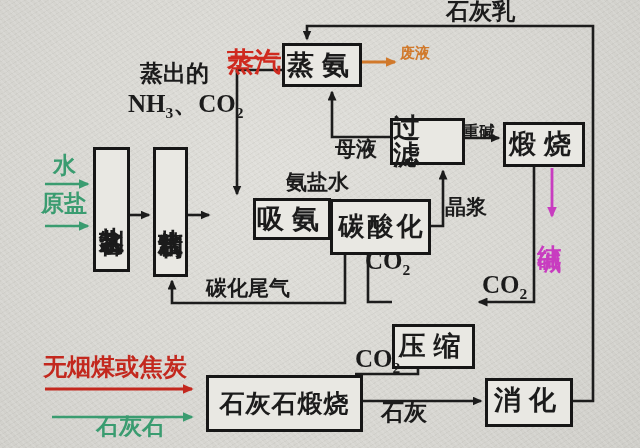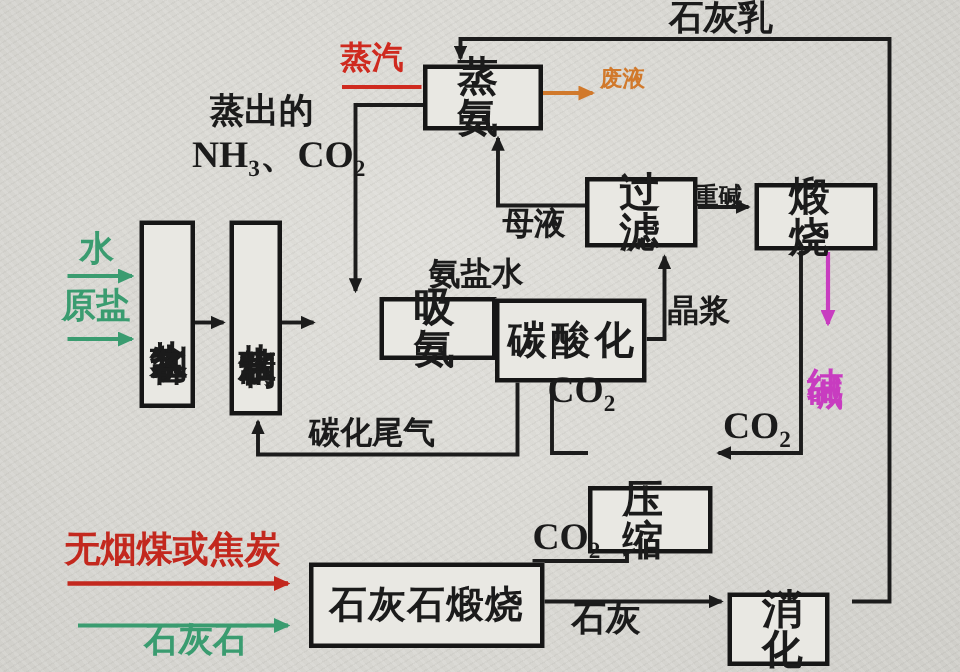--- a/index.html
+++ b/index.html
@@ -12,21 +12,21 @@
       radial-gradient(circle at 45% 40%, #e0dfda 0%, #d7d6d1 60%, #cfcec9 100%);
     font-family:"Liberation Serif","DejaVu Serif",serif;
     color:#1b1b1b;
   }
   .wires{position:absolute;left:0;top:0;width:640px;height:448px;}
   .box{
     position:absolute;box-sizing:border-box;border:3px solid #161616;
     background:#e9e8e3;display:flex;align-items:center;justify-content:center;
     font-weight:bold;font-size:27px;line-height:1;
   }
-  .box.two{letter-spacing:8px;padding-left:20px;}
+  .box.two{letter-spacing:8px;padding-left:0;}
   .box.three{letter-spacing:3px;padding-left:3px;font-size:26px;}
   .box.five{letter-spacing:1px;font-size:25px;}
   .box.vert{writing-mode:vertical-rl;text-orientation:upright;font-size:25px;
     letter-spacing:2px;padding:4px 0;}
   .lbl{position:absolute;font-weight:bold;white-space:nowrap;line-height:1.05;}
   .lbl sub{font-size:62%;line-height:0;}
   .black{color:#1b1b1b;}
   .red{color:#cf2a1f;}
   .darkred{color:#c3281e;text-align:center;}
   .orange{color:#d1792b;}
@@ -83,24 +83,24 @@
 
   <div class="box vert" style="left:93px;top:147px;width:37px;height:125px;">盐水制备</div>
   <div class="box vert" style="left:153px;top:147px;width:35px;height:130px;">盐水精制</div>
   <div class="box two" style="left:213px;top:198px;width:78px;height:42px;margin-left:40px;">吸氨</div>
   <div class="box three" style="left:330px;top:199px;width:101px;height:56px;">碳酸化</div>
   <div class="box two" style="left:282px;top:43px;width:80px;height:44px;">蒸氨</div>
   <div class="box two" style="left:390px;top:118px;width:75px;height:47px;">过滤</div>
   <div class="box two" style="left:503px;top:122px;width:82px;height:45px;">煅烧</div>
   <div class="box two" style="left:392px;top:288px;width:83px;height:45px;margin-top:36px;">压缩</div>
   <div class="box five" style="left:206px;top:375px;width:157px;height:57px;">石灰石煅烧</div>
-  <div class="box two" style="left:485px;top:395px;width:68px;height:49px;">消化</div>
+  <div class="box two" style="left:485px;top:378px;width:88px;height:49px;font-family:Liberation Mono, monospace;">消化</div>
 
   <div class="lbl black" style="left:446px;top:0px;font-size:23px;">石灰乳</div>
-  <div class="lbl red" style="left:227px;top:27px;font-size:21px;">蒸汽</div>
+  <div class="lbl red" style="left:227px;top:48px;font-size:27px;">蒸汽</div>
   <div class="lbl black" style="left:140px;top:62px;font-size:23px;">蒸出的</div>
   <div class="lbl black" style="left:128px;top:91px;font-size:25px;"><span>NH</span><sub>3</sub><span>、CO</span><sub>2</sub></div>
   <div class="lbl orange" style="left:400px;top:46px;font-size:15px;">废液</div>
   <div class="lbl black" style="left:335px;top:138px;font-size:21px;">母液</div>
   <div class="lbl black" style="left:463px;top:124px;font-size:16px;">重碱</div>
   <div class="lbl black" style="left:445px;top:196px;font-size:21px;">晶浆</div>
   <div class="lbl black" style="left:286px;top:171px;font-size:21px;">氨盐水</div>
   <div class="lbl black" style="left:206px;top:277px;font-size:21px;">碳化尾气</div>
   <div class="lbl black" style="left:365px;top:248px;font-size:25px;"><span>CO</span><sub>2</sub></div>
   <div class="lbl black" style="left:482px;top:272px;font-size:25px;"><span>CO</span><sub>2</sub></div>

